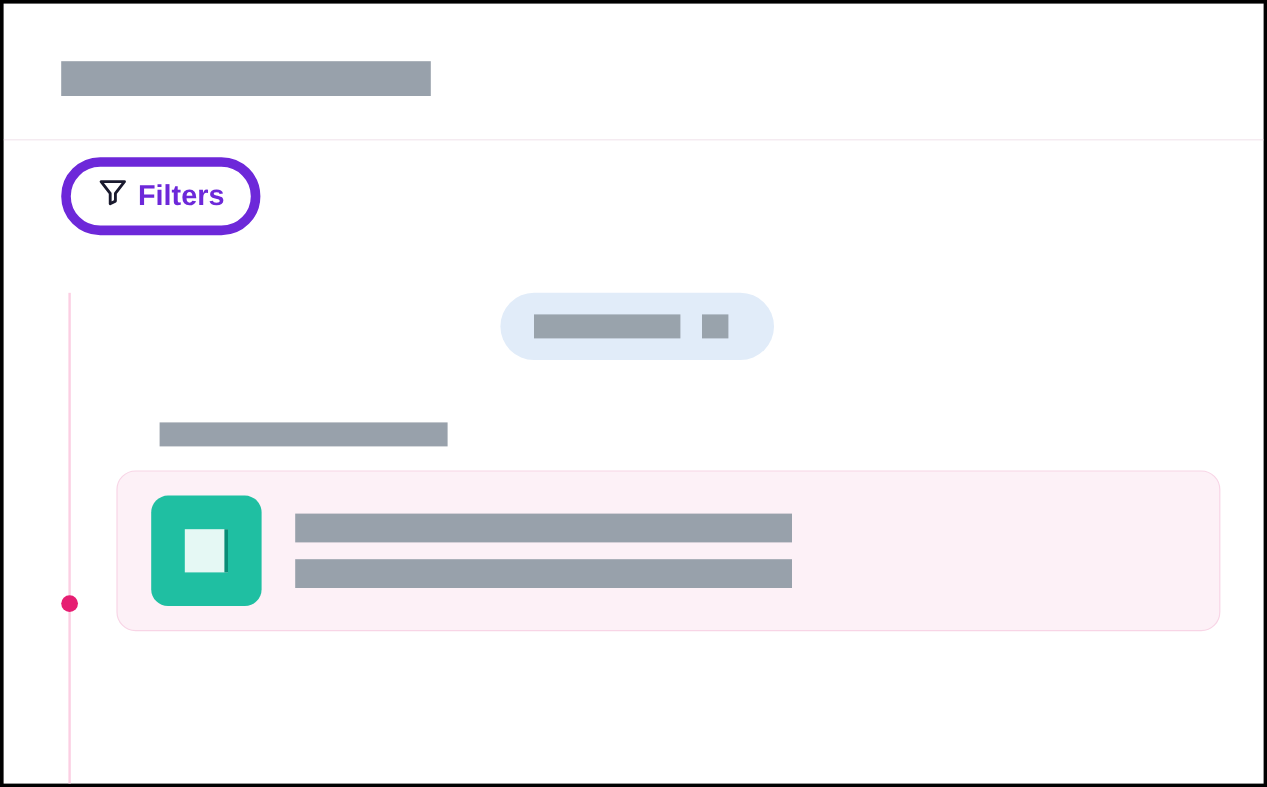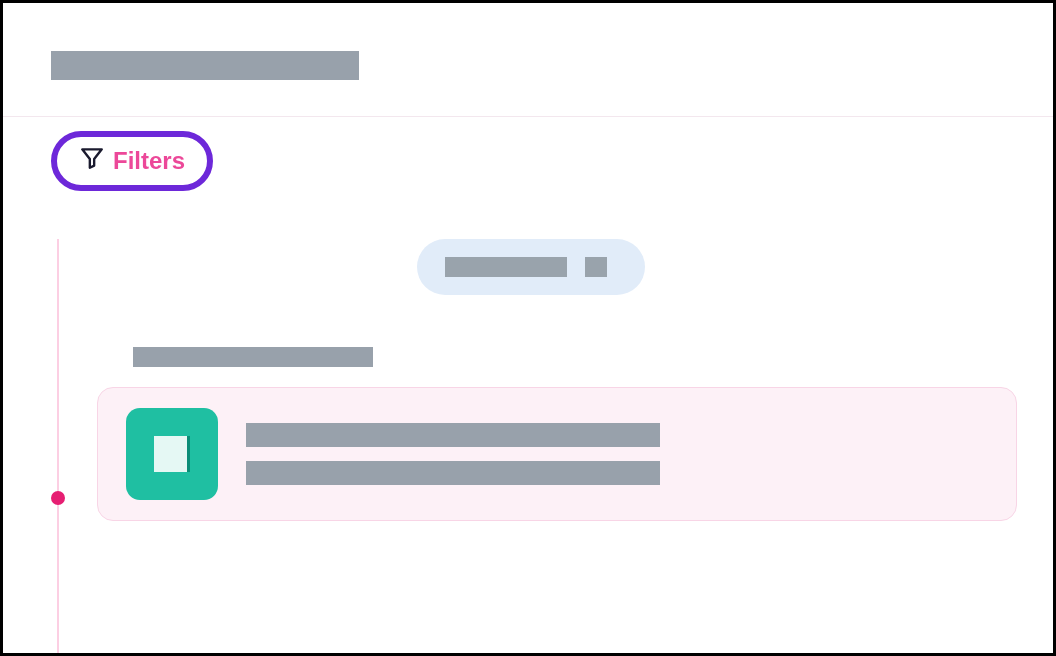--- a/index.html
+++ b/index.html
@@ -27,26 +27,26 @@
     }
     .content {
       padding: 12px 48px 0 48px;
       position: relative;
     }
     .filters-button {
       display: inline-flex;
       align-items: center;
       gap: 8px;
       padding: 8px 22px;
-      border: 6px solid #6d28d9;
+      border: 8px solid #6d28d9;
       border-radius: 36px;
       background: #ffffff;
       font-size: 24px;
       font-weight: 600;
-      color: #ec4899;
+      color: #6d28d9;
       cursor: pointer;
       margin-top: 2px;
     }
     .filters-button svg {
       width: 26px;
       height: 26px;
     }
     .timeline {
       position: relative;
       margin-top: 48px;

